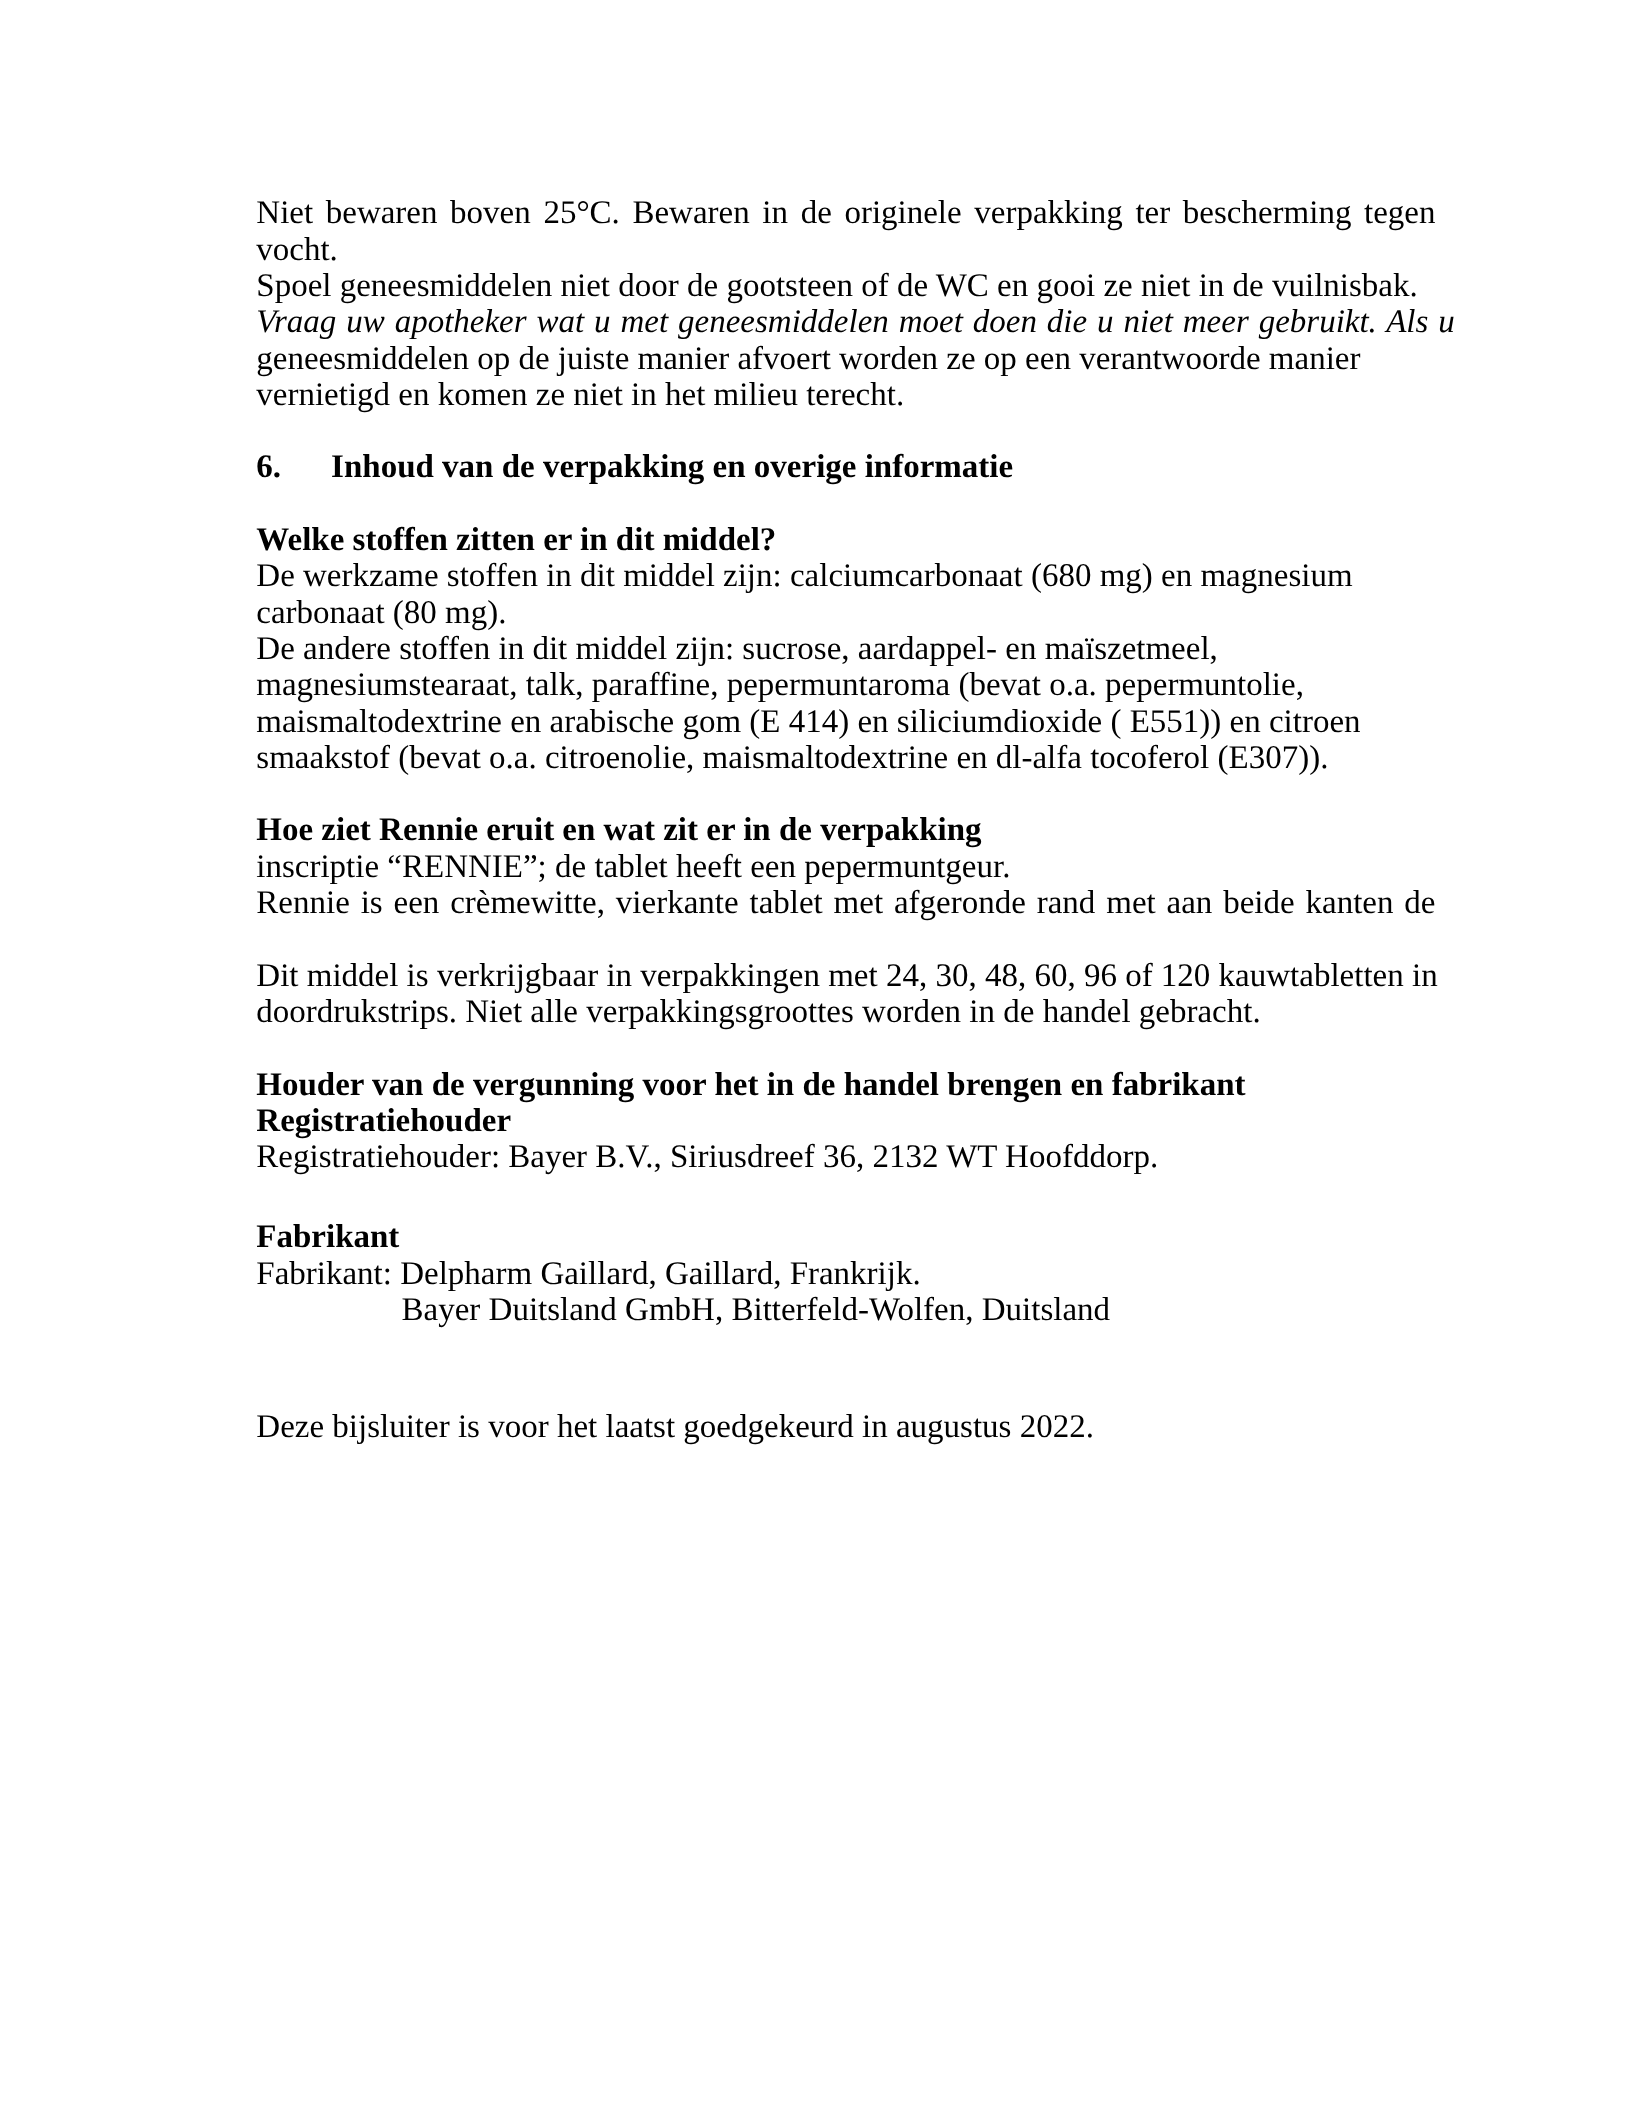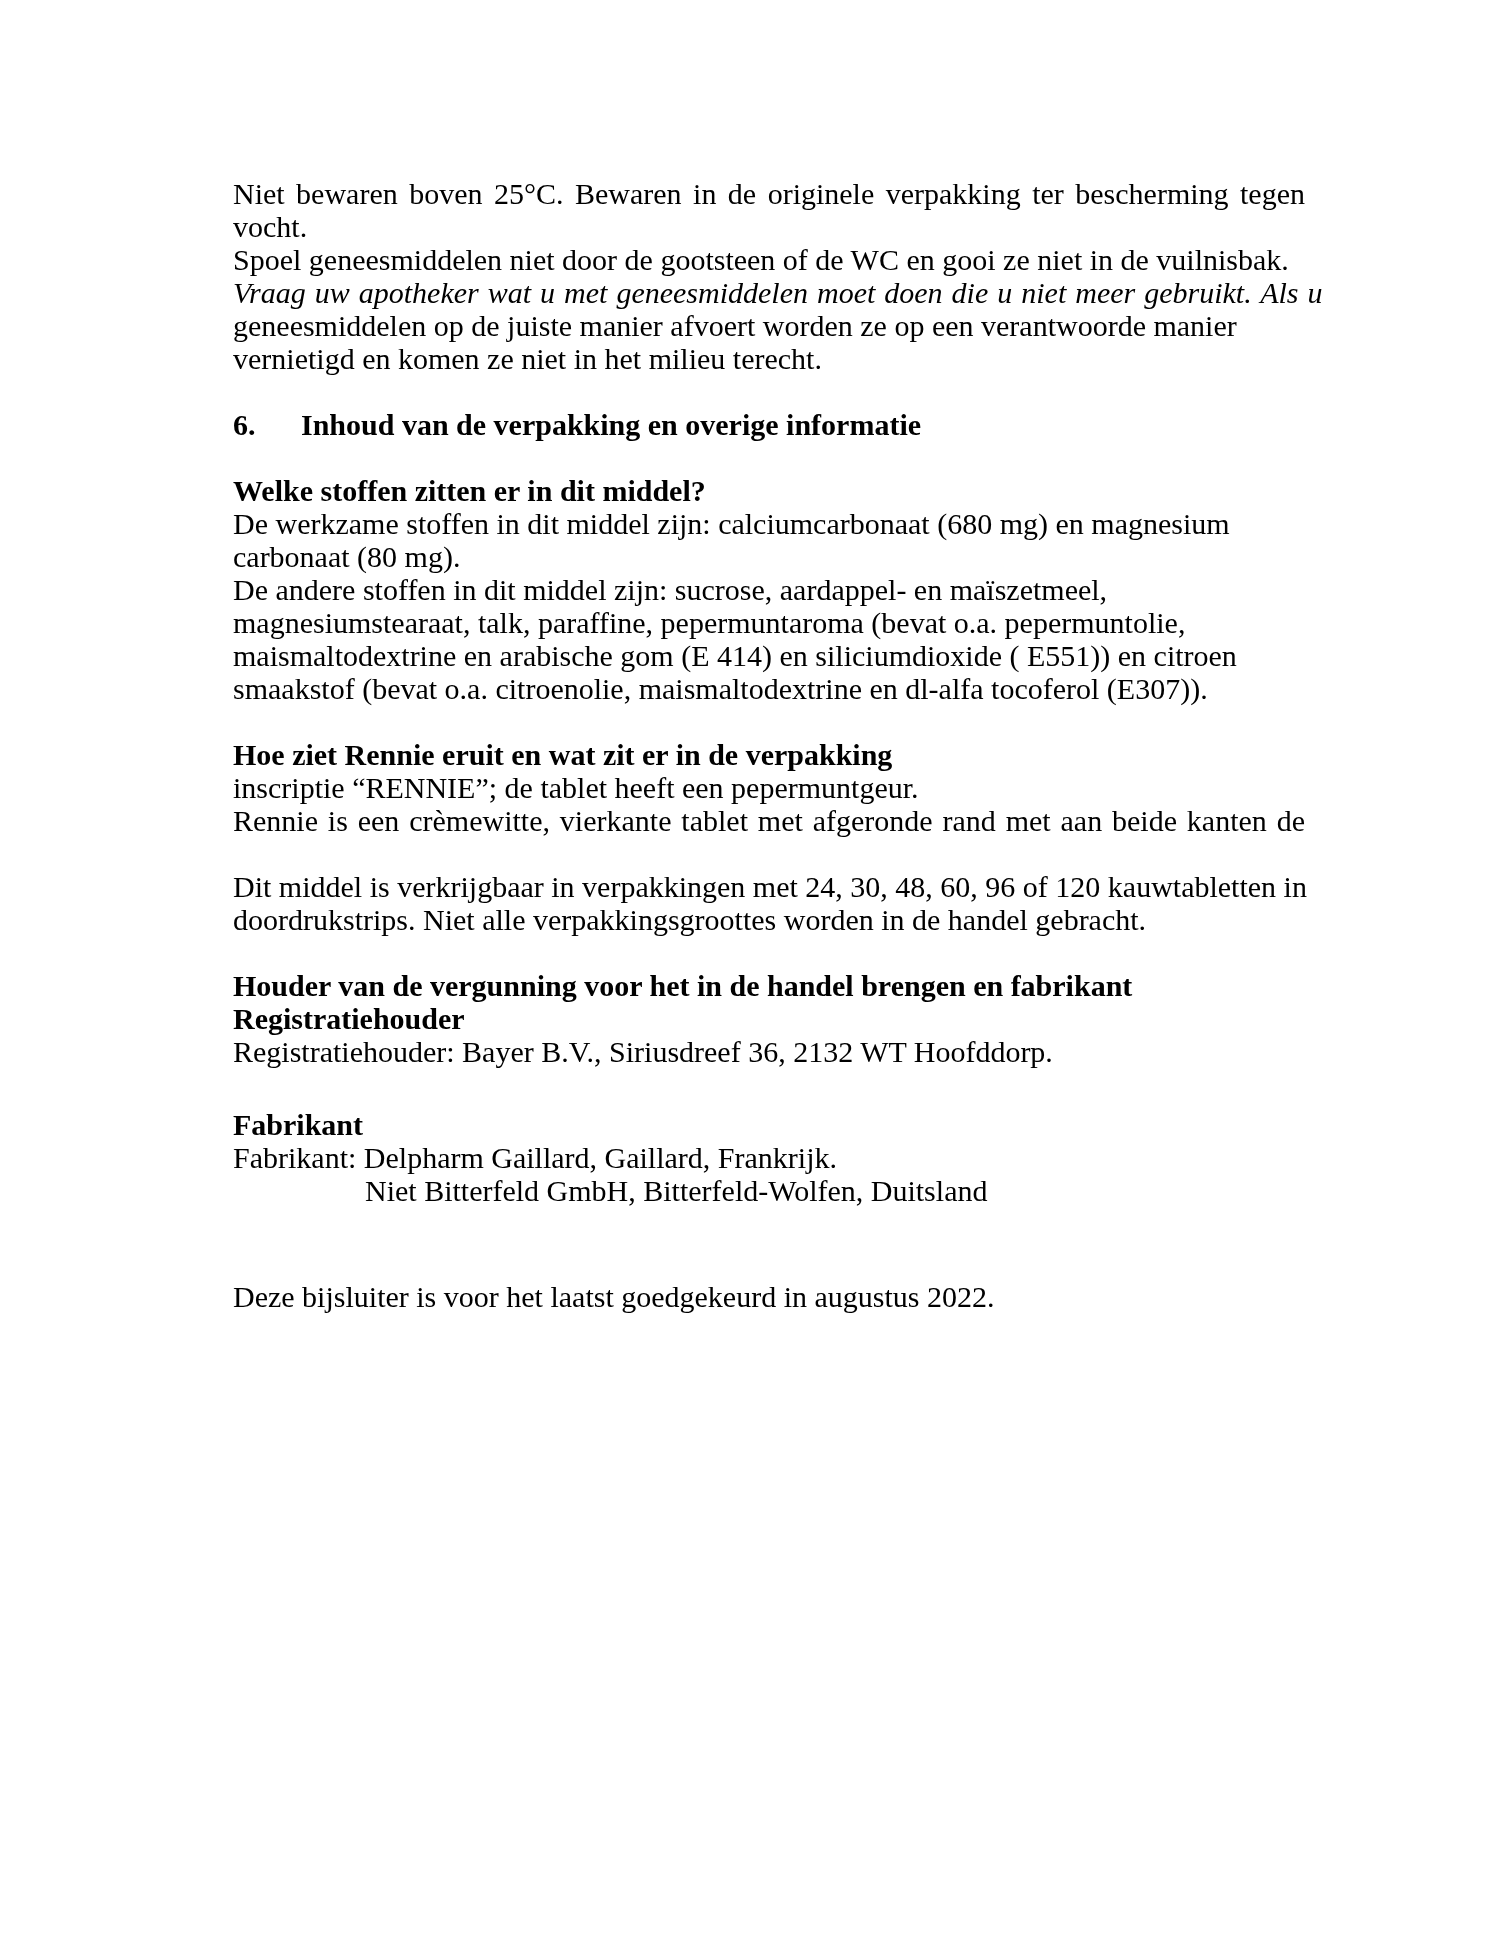--- a/index.html
+++ b/index.html
@@ -80,18 +80,18 @@
       <div class="blank"></div>
       <div class="line body">Dit middel is verkrijgbaar in verpakkingen met 24, 30, 48, 60, 96 of 120 kauwtabletten in</div>
       <div class="line body">doordrukstrips. Niet alle verpakkingsgroottes worden in de handel gebracht.</div>
       <div class="blank"></div>
       <div class="line bold">Houder van de vergunning voor het in de handel brengen en fabrikant</div>
       <div class="line bold">Registratiehouder</div>
       <div class="line body">Registratiehouder: Bayer B.V., Siriusdreef 36, 2132 WT Hoofddorp.</div>
       <div class="blank-lg"></div>
       <div class="line bold">Fabrikant</div>
       <div class="line body">Fabrikant: Delpharm Gaillard, Gaillard, Frankrijk.</div>
-      <div class="line indent">Niet Bitterfeld GmbH, Bitterfeld-Wolfen, Duitsland</div>
+      <div class="line indent">Bayer Duitsland GmbH, Bitterfeld-Wolfen, Duitsland</div>
       <div class="blank-lg"></div>
       <div class="blank"></div>
       <div class="line body">Deze bijsluiter is voor het laatst goedgekeurd in augustus 2022.</div>
     </div>
 </div>
 
 </body></html>

